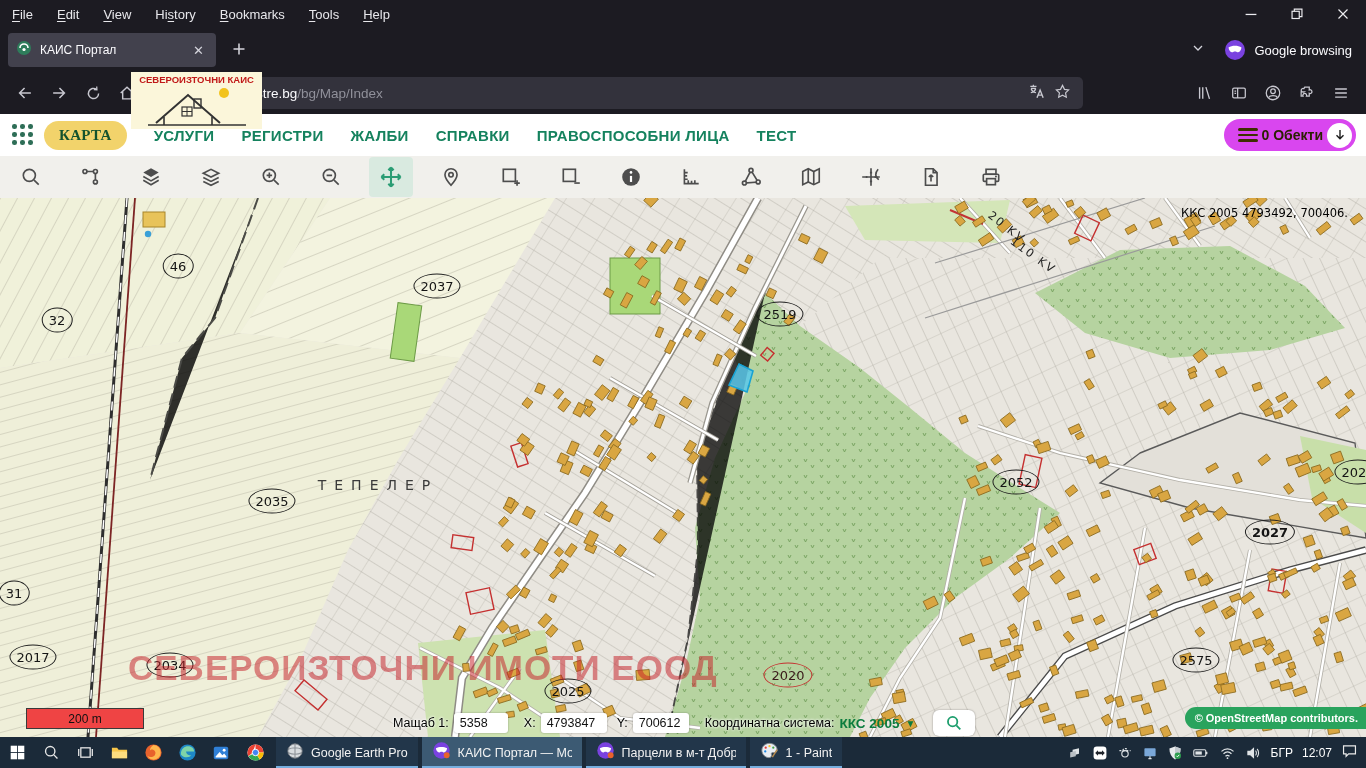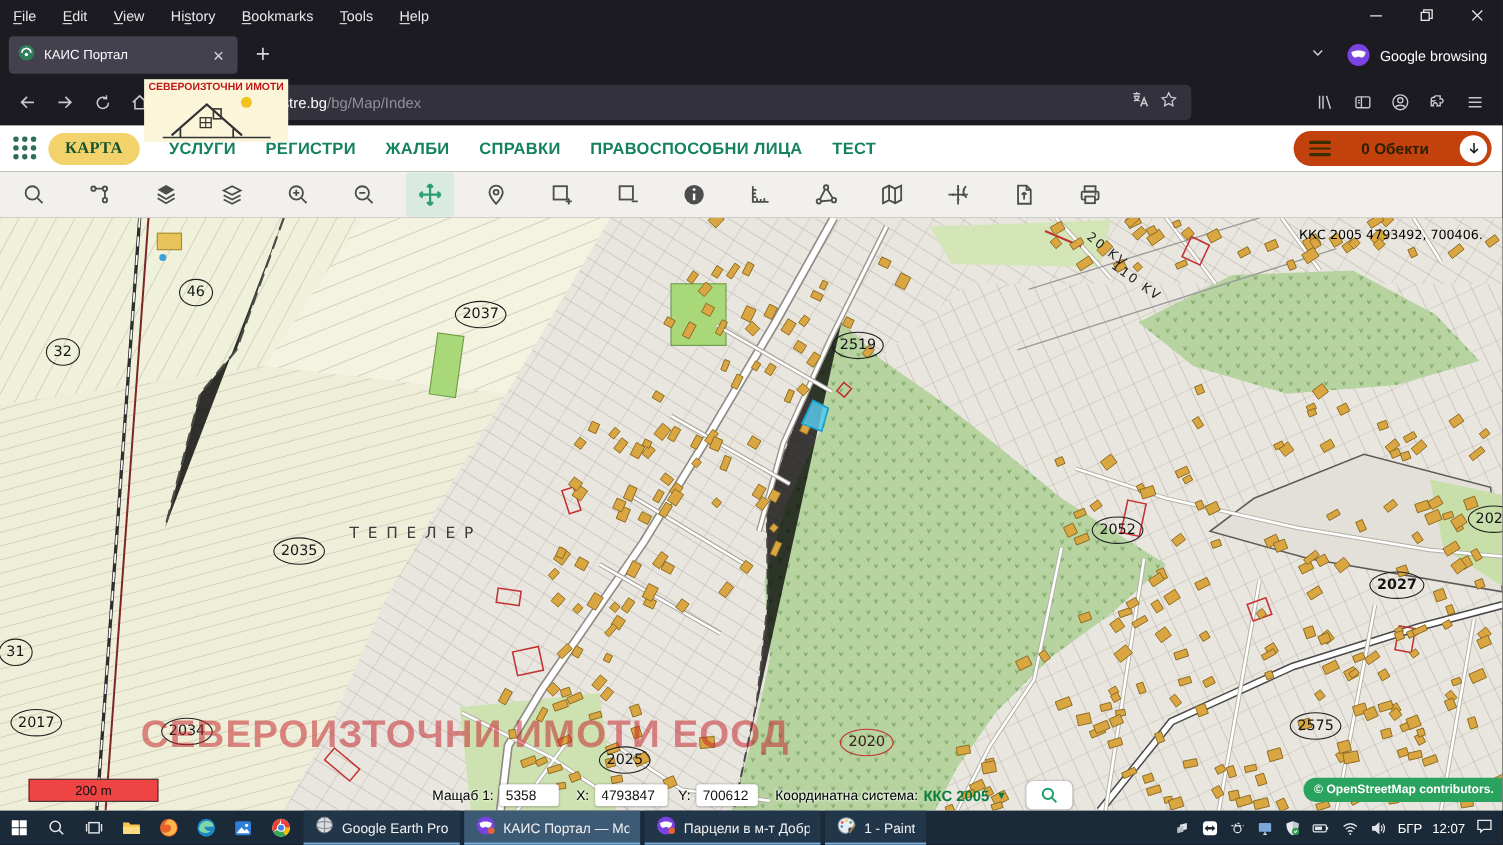--- a/index.html
+++ b/index.html
@@ -34,22 +34,22 @@
 
   
   .appnav { position:absolute; top:114px; left:0; right:0; height:42px; background:#ffffff;
     display:flex; align-items:center; padding-left:12px; }
   .dots-grid { width:22px; height:22px; display:grid; grid-template-columns:repeat(3,1fr);
     gap:2.5px; margin-right:10px; }
   .dots-grid i { width:4.5px; height:4.5px; border-radius:50%; background:#2e6e57; }
   .nav-links { display:flex; align-items:center; gap:27px; }
   .nav-link { font-size:15px; font-weight:bold; color:#15825e; letter-spacing:.3px; cursor:pointer; white-space:nowrap; }
   .nav-link.active { background:#f2d36b; color:#14532d; padding:6px 15px; border-radius:16px;font-family:Liberation Serif, serif; }
-  .objects-pill { position:absolute; right:10px; top:5px; height:32px; background:#c2410c;
-    border-radius:16px; display:flex; align-items:center; gap:28px; padding:0 4px 0 14px; cursor:pointer; }
+  .objects-pill { position:absolute; right:10px; top:5px; height:32px; background:#d946ef;
+    border-radius:16px; display:flex; align-items:center; gap:4px; padding:0 4px 0 14px; cursor:pointer; }
   .objects-pill .bars { display:flex; flex-direction:column; gap:3px; }
   .objects-pill .bars i { width:20px; height:2.5px; background:#3d2e00; border-radius:2px; }
   .objects-label { font-size:14px; font-weight:bold; color:#2b2100; }
   .objects-circle { width:25px; height:25px; border-radius:50%; background:#fff;
     display:flex; align-items:center; justify-content:center; color:#222; }
 
   
   .maptoolbar { position:absolute; top:156px; left:0; right:0; height:42px; background:#f1f0ec;
     display:flex; align-items:center; padding-left:9px; }
   .tool { width:44px; height:40px; display:flex; align-items:center; justify-content:center;
@@ -239,21 +239,21 @@
         </svg>
       </span>
     <span class="nav-ico">
       <svg width="18" height="18" viewBox="0 0 20 20" stroke="#c8c8d0" stroke-width="1.5">
           <path d="M3.5 5.5 H16.5 M3.5 10 H16.5 M3.5 14.5 H16.5"></path>
         </svg>
       </span>
   </div>
 
   <div class="site-logo">
-    <span class="lg-text">СЕВЕРОИЗТОЧНИ ИМОТИ</span>
+    <span class="lg-text">СЕВЕРОИЗТОЧНИ КАИС</span>
     <svg width="122" height="42" viewBox="0 0 122 42">
       <circle cx="88" cy="8" r="5" fill="#f2c31c"></circle>
       <path d="M20 38 L52 10 L84 38" fill="none" stroke="#333" stroke-width="2"></path>
       <path d="M28 32 V40 M76 32 V40" stroke="#333" stroke-width="1.6"></path>
       <rect x="58" y="14" width="7" height="9" fill="none" stroke="#333" stroke-width="1.4"></rect>
       <rect x="46" y="22" width="10" height="9" fill="none" stroke="#333" stroke-width="1.2"></rect>
       <path d="M46 26.5 H56 M51 22 V31" stroke="#333" stroke-width="1"></path>
       <path d="M12 40 H110" stroke="#333" stroke-width="1.4"></path>
     </svg>
   </div>

